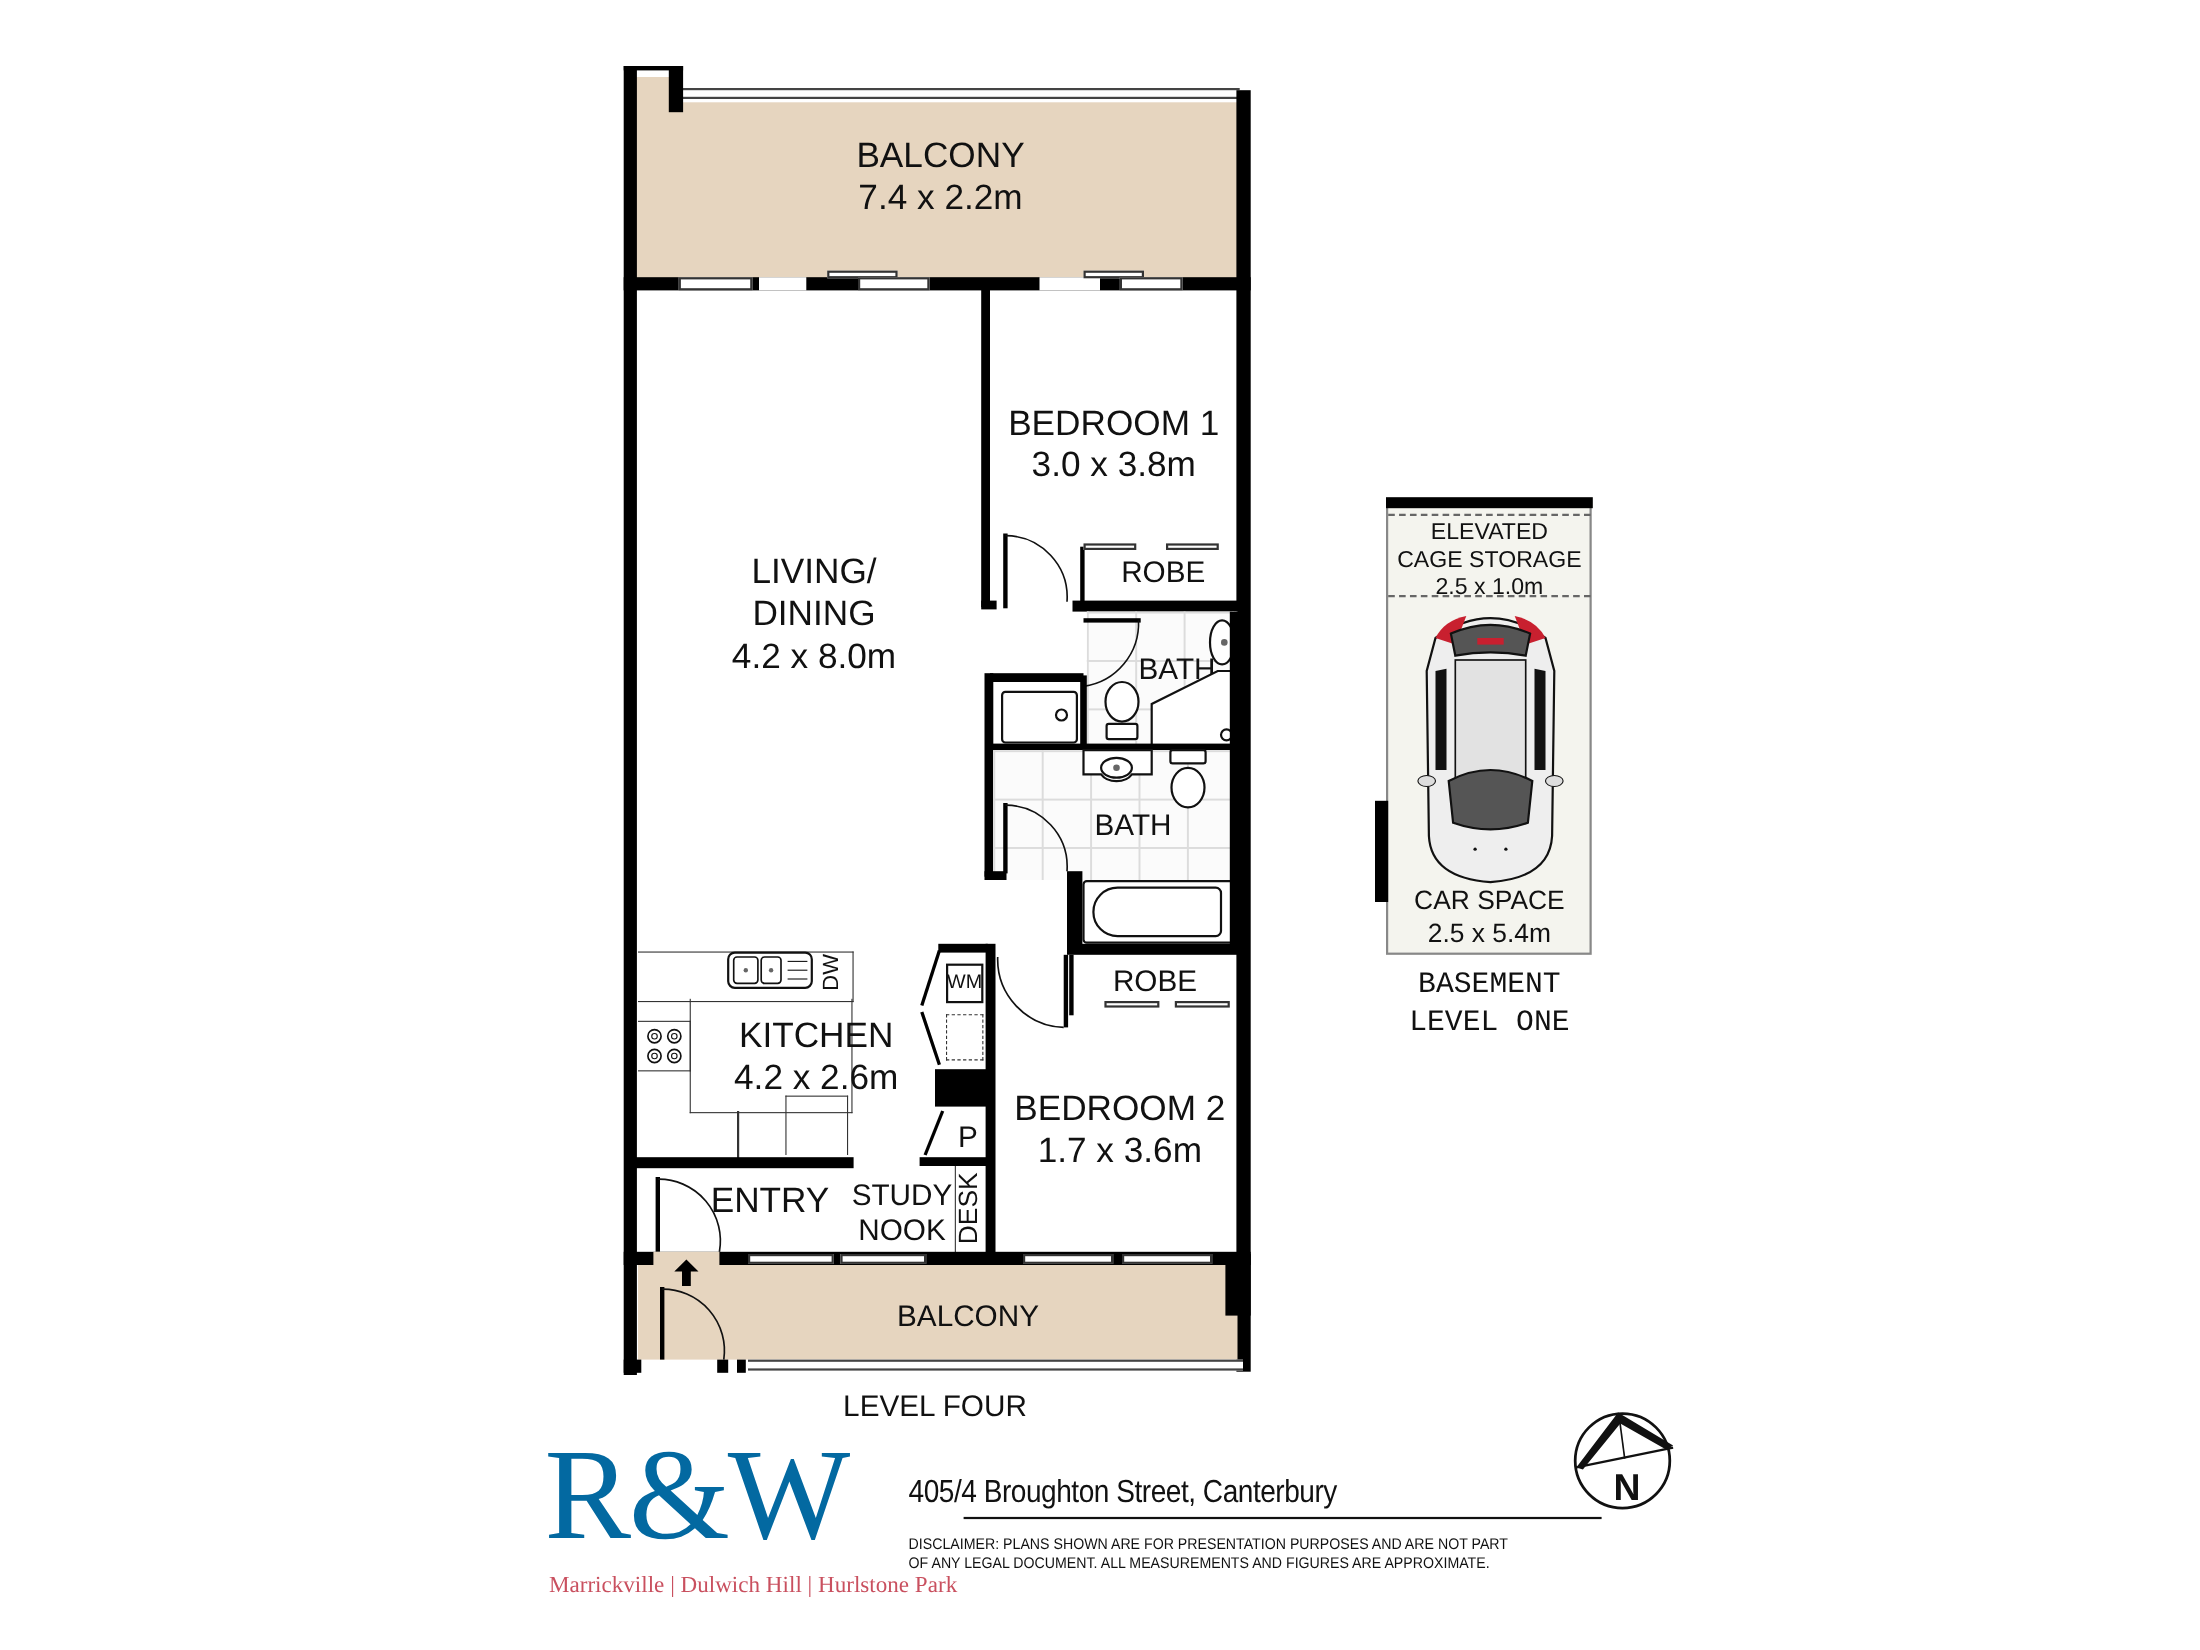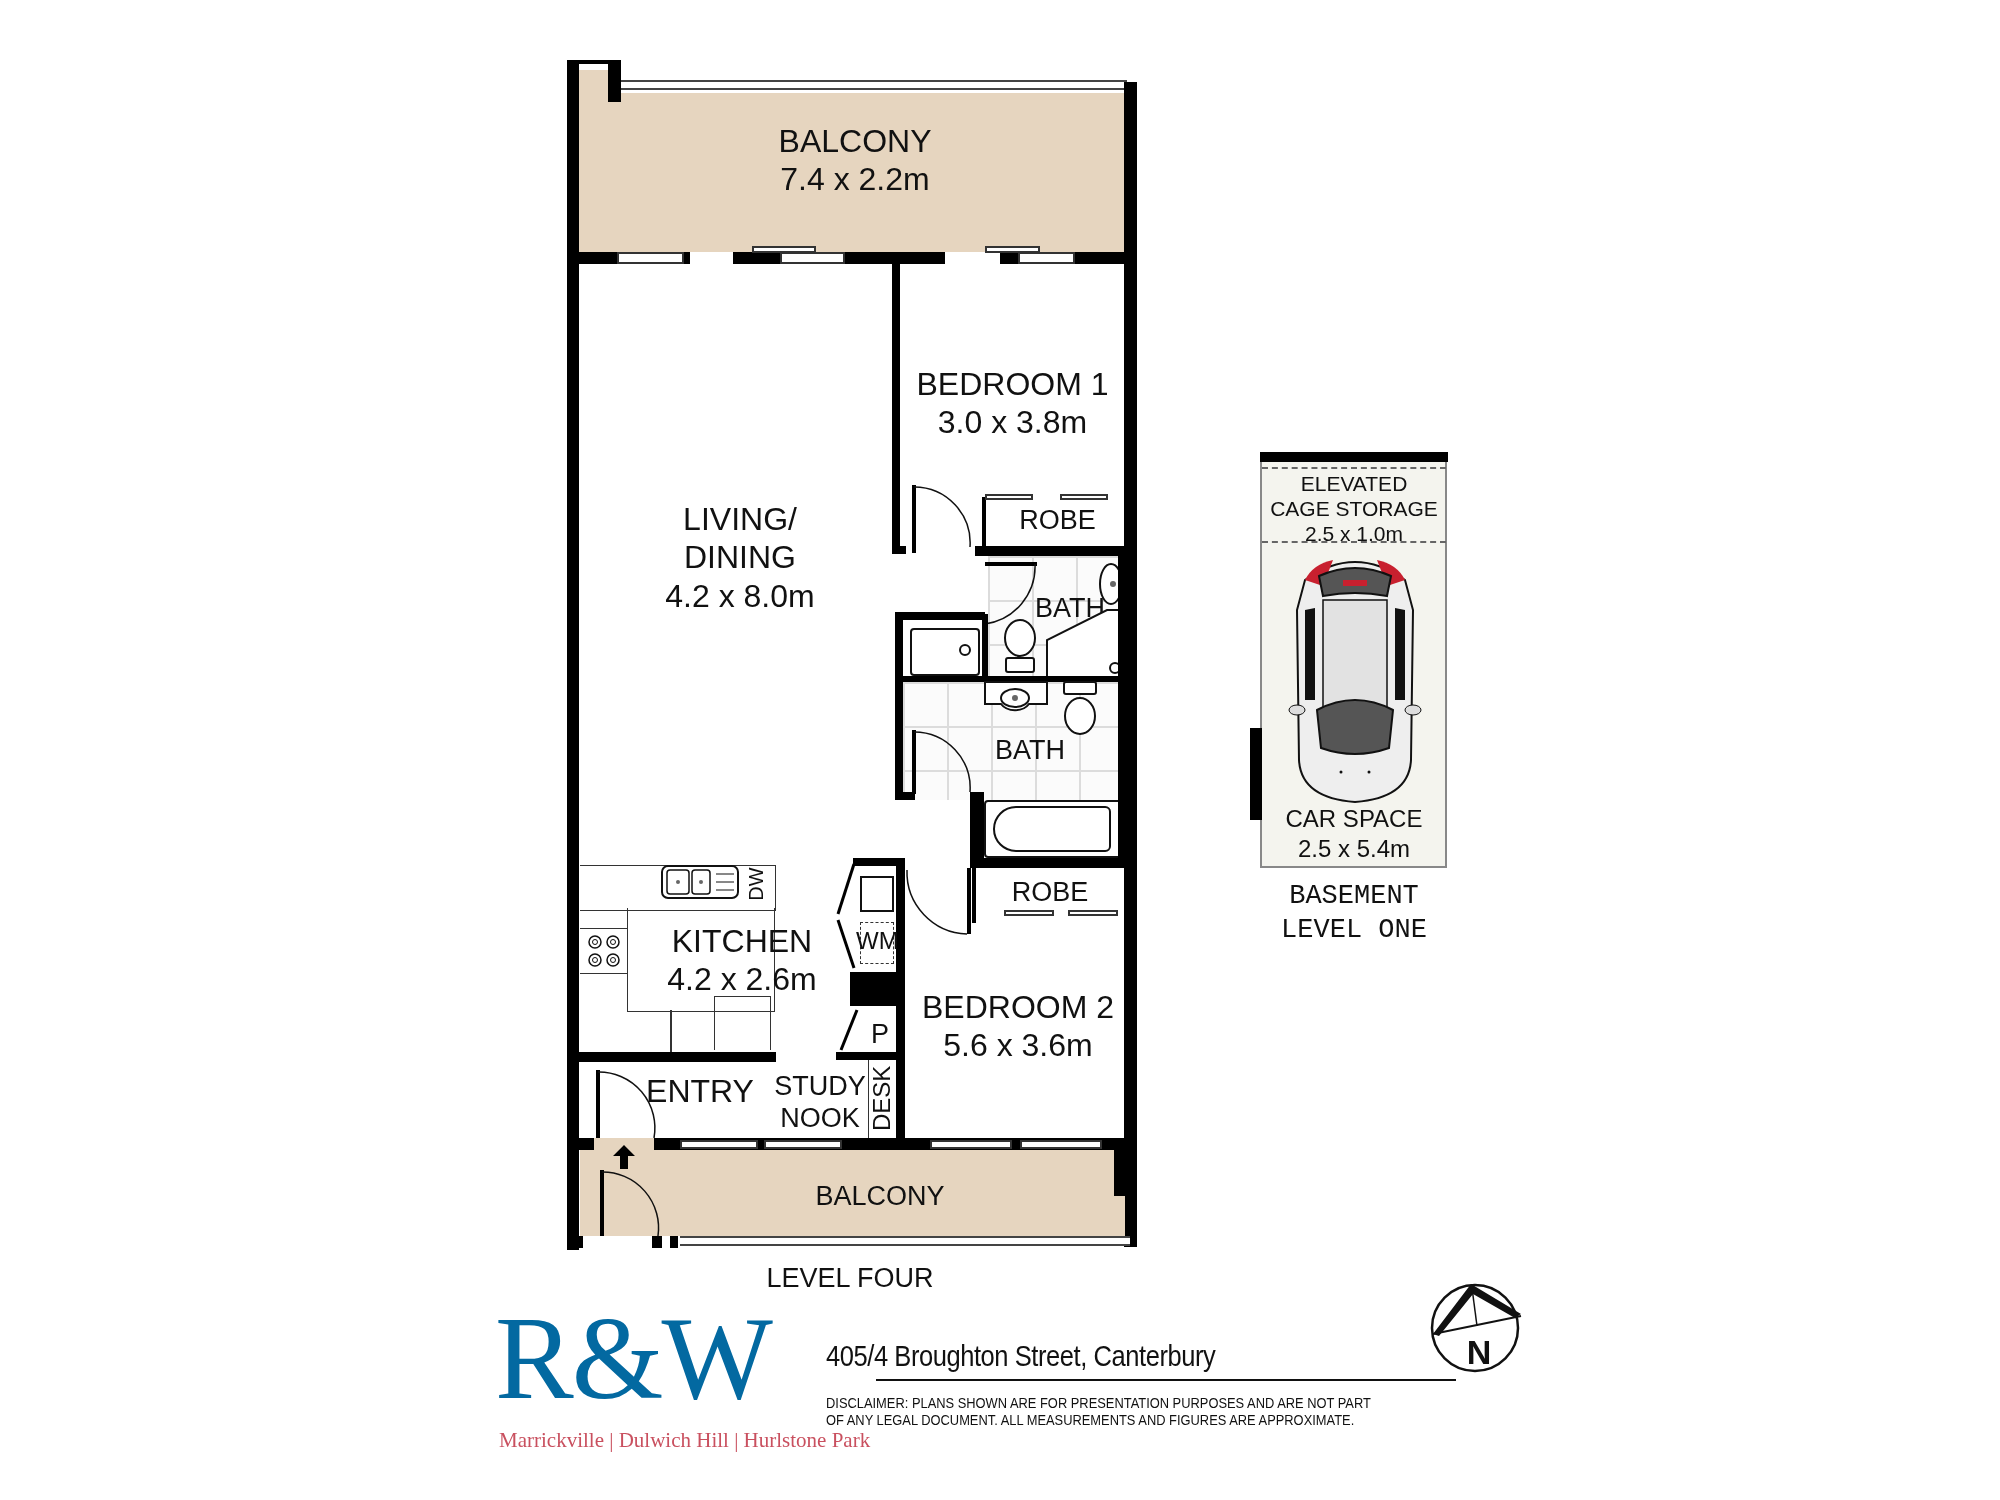--- a/index.html
+++ b/index.html
@@ -122,28 +122,28 @@
   <div class="wall" style="left:972px; top:868px; width:4px; height:55px;"></div>
   <div class="label lbl-md" style="left:980px; top:876px; width:140px;">ROBE</div>
   <div class="win" style="left:1004px; top:910px; width:50px; height:6px;"></div>
   <div class="win" style="left:1068px; top:910px; width:50px; height:6px;"></div>
   <svg style="left:905px; top:866px;" width="68" height="70">
     <line x1="64" y1="2" x2="64" y2="68" stroke="#000" stroke-width="4"></line>
     <path d="M2 4 A62 62 0 0 0 62 68" fill="none" stroke="#111" stroke-width="1.5"></path>
   </svg>
   <div class="label lbl-lg" style="left:912px; top:988px; width:212px;">
     <div>BEDROOM 2</div>
-    <div>5.6 x 3.6m</div>
+    <div>1.7 x 3.6m</div>
   </div>
 
   <div class="wall" style="left:853px; top:858px; width:45px; height:8px;"></div>
   <div class="wall" style="left:896px; top:858px; width:9px; height:282px;"></div>
   <div class="abs" style="left:860px; top:876px; width:34px; height:36px; border:2px solid #111; box-sizing:border-box; background:#fff;"></div>
   <div class="abs" style="left:860px; top:922px; width:34px; height:42px; border:1.5px dashed #333; box-sizing:border-box;"></div>
-  <div class="label" style="left:856px; top:927px; width:42px; font-size:24px;">WM</div>
+  <div class="label" style="left:856px; top:882px; width:42px; font-size:18px;">WM</div>
   <svg style="left:832px; top:862px;" width="24" height="110">
     <line x1="22" y1="2" x2="6" y2="52" stroke="#000" stroke-width="3"></line>
     <line x1="6" y1="58" x2="22" y2="106" stroke="#000" stroke-width="3"></line>
   </svg>
   <div class="wall" style="left:850px; top:972px; width:48px; height:34px;"></div>
   <div class="label lbl-md" style="left:865px; top:1018px; width:30px;">P</div>
   <svg style="left:835px; top:1008px;" width="30" height="48">
     <line x1="22" y1="2" x2="6" y2="42" stroke="#000" stroke-width="3"></line>
   </svg>
   <div class="wall" style="left:836px; top:1052px; width:62px; height:8px;"></div>

